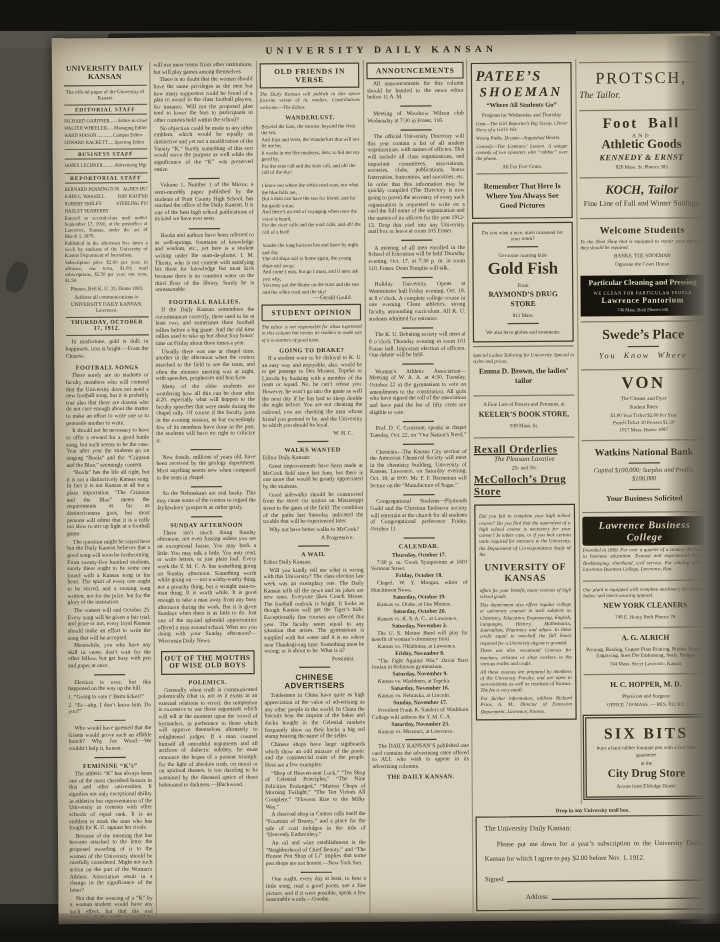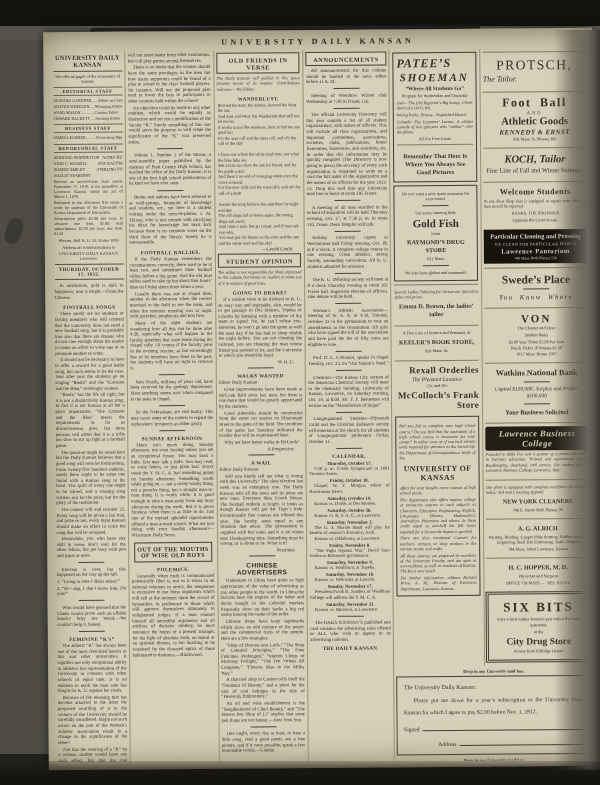--- a/index.html
+++ b/index.html
@@ -45,48 +45,48 @@
   .i-cald{font-size:4.7px;font-weight:bold;text-align:center;margin:1.5px 0 0;}
   .i-cale{font-size:4.6px;text-indent:5px;text-align:justify;line-height:1.2;}
   
   .i-adbox{border:1.5px solid #3e3a2d;padding:3px 3px;margin:3px 0;}
   .i-adbox2{border:1px solid #3e3a2d;outline:1px solid #3e3a2d;outline-offset:1.5px;padding:4px 3px;margin:5px 1px;}
   .i-adsec{border-top:1px solid #847b63;margin:3px 0 0;padding:3px 0 2px;}
   .i-bigit{font-size:12px;font-weight:bold;font-style:italic;letter-spacing:1px;}
   .i-bigit2{font-size:11px;font-weight:bold;font-style:italic;text-align:right;letter-spacing:2px;padding-right:4px;}
   .i-quote{font-size:5.4px;font-weight:bold;text-align:center;margin:2px 0;}
   .i-medc{font-size:6.2px;font-weight:bold;text-align:center;line-height:1.3;margin:2px 0;}
-  .i-bigc{font-size:11px;font-weight:bold;text-align:center;margin:2px 0;}
+  .i-bigc{font-size:14px;font-weight:bold;text-align:center;margin:2px 0;}
   .i-itc{font-size:5.6px;font-style:italic;text-align:center;margin:1px 0;}
   .i-protsch{font-size:13.5px;text-align:center;letter-spacing:1.5px;margin:2px 0 1px;}
   .i-tailor{font-size:8px;font-style:italic;text-align:left;margin:1px 0 3px;}
   .i-fb{font-size:12px;font-weight:bold;text-align:center;letter-spacing:1.5px;word-spacing:4px;}
   .i-and{font-size:4.5px;text-align:center;letter-spacing:2px;}
   .i-ag{font-size:10.5px;font-weight:bold;text-align:center;}
   .i-firm{font-size:6.8px;font-weight:bold;font-style:italic;text-align:center;letter-spacing:.5px;margin:2px 0 1px;}
   .i-addr{font-size:4.2px;text-align:center;margin:1px 0;}
   .i-koch{font-size:10.5px;font-weight:bold;font-style:italic;text-align:center;margin:2px 0;}
   .i-line6{font-size:6.4px;text-align:center;line-height:1.35;margin:1px 0;}
   .i-welcome{font-size:8.2px;font-weight:bold;text-align:center;letter-spacing:.4px;margin:2px 0;}
   .i-black{background:#17140e;color:#ddd5bd;text-align:center;padding:3px 2px;margin:4px 0;}
   .i-bk1{font-size:6.4px;font-weight:bold;line-height:1.25;}
   .i-bk2{font-size:3.8px;letter-spacing:.5px;margin:1.5px 0;}
   .i-bk3{font-size:6.6px;font-weight:bold;letter-spacing:.5px;}
   .i-bk4{font-size:3.8px;margin-top:1.5px;}
   .i-swede{font-size:11.5px;font-weight:bold;text-align:center;margin:2px 0;}
   .i-know{font-size:6.8px;font-style:italic;text-align:center;letter-spacing:1.5px;word-spacing:3px;margin:1px 0 2px;}
-  .i-von{font-size:11px;font-weight:bold;text-align:center;letter-spacing:2px;margin:1px 12px;}
+  .i-von{font-size:14px;font-weight:bold;text-align:center;letter-spacing:2px;margin:1px 12px;}
   .i-watkins{font-size:8.2px;font-weight:bold;text-align:center;margin:2px 0;}
   .i-capital{font-size:5.4px;font-style:italic;text-align:center;line-height:1.35;margin:2px 0;}
   .i-solic{font-size:6.4px;font-weight:bold;text-align:center;margin:2px 0;}
   .i-script{font-size:8.5px;font-weight:bold;font-style:italic;text-align:center;letter-spacing:.5px;background:#241f15;color:#d8d1b9;padding:2px 1px;border-radius:2px;}
   .i-kuwrap{display:flex;gap:2px;margin:2px 0;}
   .i-kq{flex:0 0 30%;font-size:7.2px;font-weight:bold;text-align:center;white-space:pre-line;line-height:1.6;padding-top:4px;}
   .i-kansas{font-size:7.8px;font-weight:bold;text-align:center;letter-spacing:.5px;line-height:1.25;margin:2px 0;}
-  .i-rexname{font-size:9px;font-weight:bold;text-align:right;letter-spacing:.4px;margin:1px 0;}
+  .i-rexname{font-size:9px;font-weight:bold;text-align:left;letter-spacing:.4px;margin:1px 0;text-decoration:underline;}
   .i-sixbits{font-size:13px;font-weight:bold;text-align:center;letter-spacing:2px;margin:1px 0;}
   .i-cds{font-size:9.5px;font-weight:bold;text-align:center;margin:2px 0;}
   
   .dropline{font-size:4.4px;font-weight:bold;text-align:center;margin:3px 0 2px;}
   .coupon{border:1px solid #45402f;padding:5px 6px 7px;margin:0 2px;}
   .cp-head{font-size:6px;margin:2px 0 5px;}
   .cp-body{font-size:5.6px;line-height:2.1;text-align:justify;text-indent:10px;}
   .cp-row{display:flex;font-size:5.6px;margin-top:8px;}
   .cp-row.addr{padding-left:34px;margin-top:9px;}
   .cp-label{flex:0 0 auto;padding-right:3px;}
@@ -292,21 +292,21 @@
             </div>
             <div class="i-adsec">
               <div class="i-tinyc">A Fine Line of Posters and Pennants, at</div>
               <div class="i-medc">KEELER’S BOOK STORE,</div>
               <div class="i-tinyc">939 Mass. St.</div>
             </div>
             <div class="i-adsec">
               <div class="i-rexname">Rexall Orderlies</div>
               <div class="i-itc">The Pleasant Laxative</div>
               <div class="i-tinyc">25c and 50c</div>
-              <div class="i-rexname">McColloch’s Frank Store</div>
+              <div class="i-rexname">McColloch’s Drug Store</div>
             </div>
             <div class="i-adbox">
               <div class="i-kuwrap">
                 <div class="i-note">Did you fail to complete your high school course? Do you find that the equivalent of a high school course is necessary for your career? In either case, or if you lack certain units required for entrance to the University, the Department of Correspondence Study of the</div>
               </div>
               <div class="i-kansas">UNIVERSITY OF KANSAS</div>
               <div class="i-note">offers for your benefit, many courses of high school grade.</div>
               <div class="i-note">This department also offers regular college or university courses in such subjects as Chemistry, Education, Engineering, English, Languages, History, Mathematics, Journalism, Pharmacy and others. In these credit equal to one-half the full hours required for a University degree is granted.</div>
               <div class="i-note">There are also vocational Courses for teachers, artisans or shop workers in the various trades and crafts.</div>
               <div class="i-note">All these courses are prepared by members of the University Faculty, and are open to non-residents as well as residents of Kansas. The fee is very small.</div>

